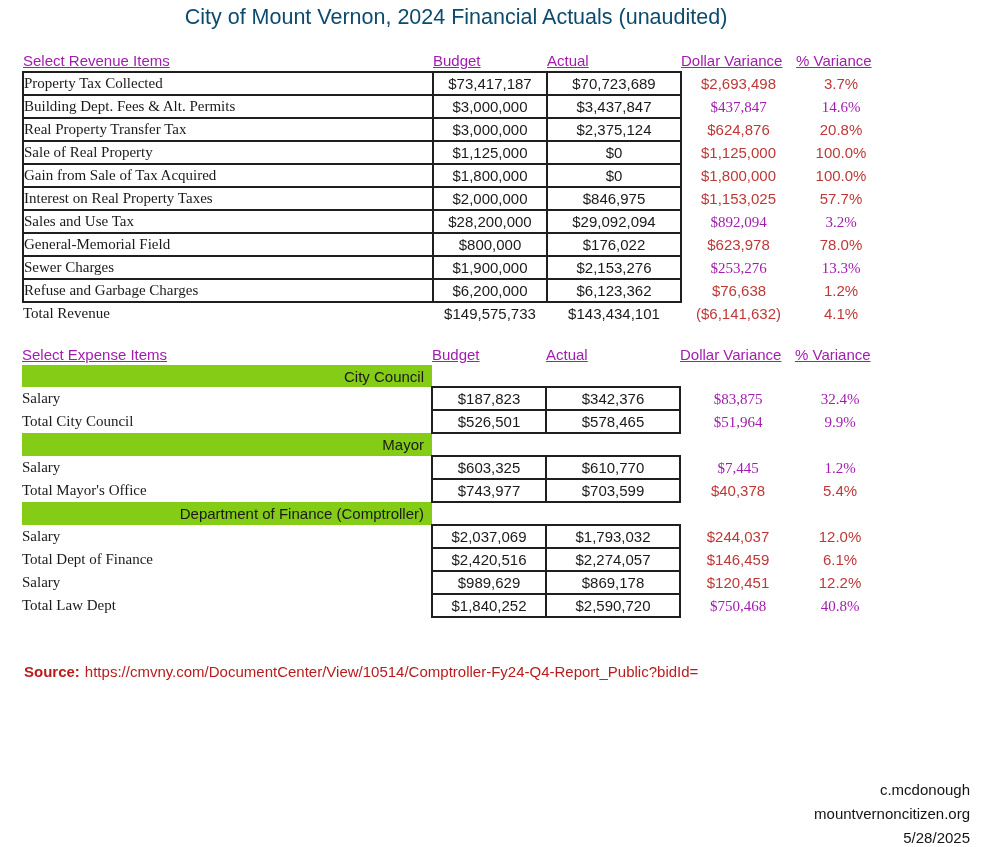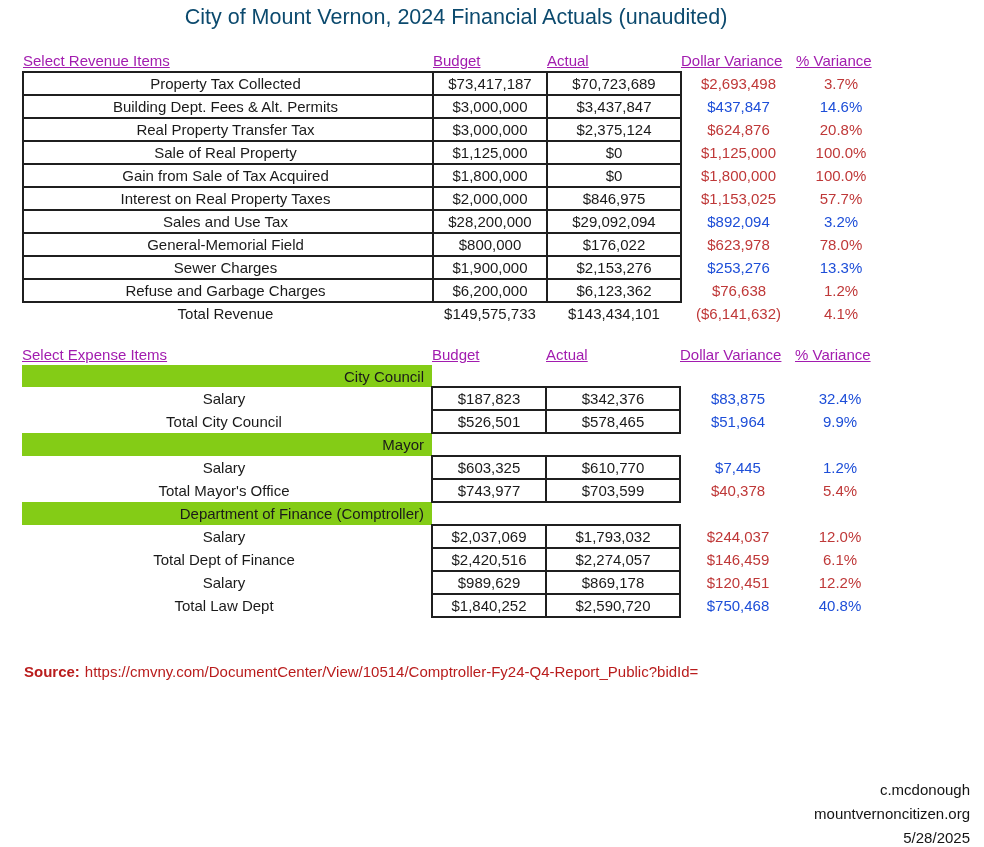--- a/index.html
+++ b/index.html
@@ -15,26 +15,26 @@
   .rev-wrap{top:49px;}
   .exp-wrap{top:343px;}
   table{border-collapse:collapse;table-layout:fixed;font-size:15px;color:#1a1a1a;}
   col.c-item{width:410px;}
   col.c-budget{width:114px;}
   col.c-actual{width:134px;}
   col.c-dvar{width:115px;}
   col.c-pvar{width:90px;}
   td{height:21px;white-space:nowrap;overflow:hidden;padding:0;}
   tr.hdr td{height:22px;text-align:left;font-size:15px;color:#a21caf;text-decoration:underline;}
-  td.item{text-align:center;padding-right:5px;}
+  td.item{text-align:left;padding-right:5px;font-family:Liberation Serif, serif;}
   td.num{text-align:center;}
   td.b{border:2px solid #1f1f1f;}
   td.band{background:#84cc16;text-align:right;padding-right:8px;}
   .neg{color:#bf3838;}
-  .pos{color:#1d4ed8;}
+  .pos{color:#a21caf;font-family:Liberation Serif, serif;}
   .source-line{
     position:absolute;left:24px;top:663px;font-size:15px;color:#b91c1c;white-space:nowrap;
   }
   .source-line .lbl{font-weight:bold;margin-right:5px;}
   .credits{
     position:absolute;right:14px;top:778px;text-align:right;
     font-size:15px;line-height:24px;color:#141414;
   }
   .credits div{display:block;}
 </style>

